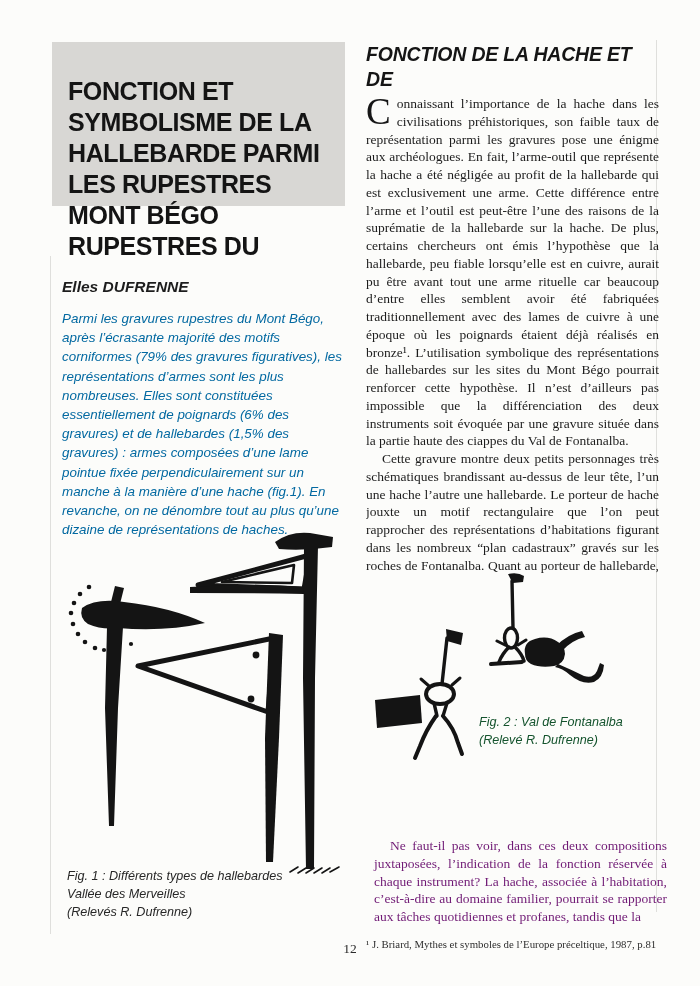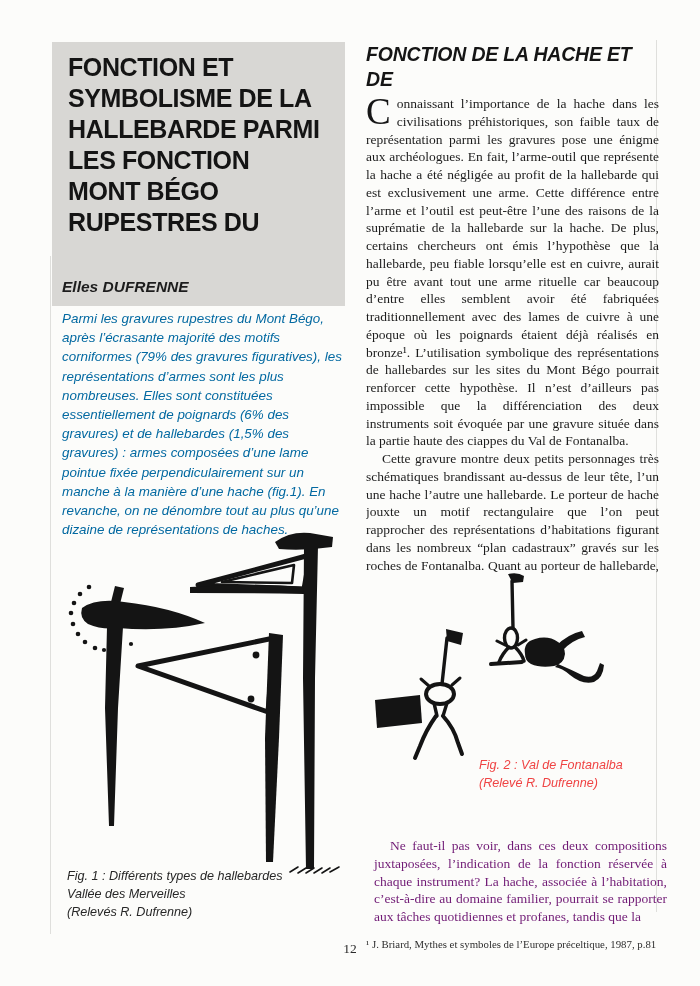--- a/index.html
+++ b/index.html
@@ -8,22 +8,22 @@
     --page-bg:#fcfcfa;
   }
   html,body{margin:0;padding:0;background:#ffffff;}
   .page{
     position:relative;width:700px;height:986px;overflow:hidden;
     background:var(--page-bg);color:var(--ink);
   }
   .abs{position:absolute;}
   
   .title-box{
-    left:52px;top:42px;width:293px;height:264px;background:var(--box-bg);
-    box-sizing:border-box;padding:10px 12px 0 16px;
+    left:52px;top:42px;width:293px;height:164px;background:var(--box-bg);
+    box-sizing:border-box;padding:34px 12px 0 16px;
   }
   .title-line{
     font:700 25px/31px "Liberation Sans",sans-serif;
     letter-spacing:-0.4px;color:#141414;white-space:nowrap;
   }
   .author{
     left:62px;top:277px;width:280px;
     font:italic 700 15.5px/19px "Liberation Sans",sans-serif;color:#1d1d1d;
   }
   .abstract{
@@ -47,22 +47,22 @@
   }
   .bodytext p{margin:0;}
   .bodytext p.indent{text-indent:16px;}
   .dropcap{
     float:left;
     font:400 37px/31px "Liberation Serif",serif;
     padding:1px 6px 0 0;color:#161616;
   }
   .fig2{left:372px;top:572px;width:290px;height:200px;}
   .fig2-caption{
-    left:479px;top:757px;width:180px;
-    font:italic 400 12.6px/17.5px "Liberation Sans",sans-serif;color:#ef4444;
+    left:479px;top:714px;width:180px;
+    font:italic 400 12.6px/17.5px "Liberation Sans",sans-serif;color:#14532d;
   }
   .para3{
     left:366px;top:829px;width:293px;
     font:400 13.5px/17.75px "Liberation Serif",serif;text-align:justify;
     text-indent:16px;color:#701a75;margin:8px;
   }
   .footnote{
     left:366px;top:898px;width:293px;
     font:400 10.8px/14px "Liberation Serif",serif;color:#2e2e2e;margin-top:39px;
   }
@@ -81,21 +81,21 @@
 
 <div class="page">
 
   <div class="abs scanline left"></div>
   <div class="abs scanline right"></div>
 
   <div class="abs title-box">
     <div class="title-line">FONCTION ET</div>
     <div class="title-line">SYMBOLISME DE LA</div>
     <div class="title-line">HALLEBARDE PARMI</div>
-    <div class="title-line">LES FONCTION</div>
+    <div class="title-line">LES RUPESTRES</div>
     <div class="title-line">MONT BÉGO</div>
     <div class="title-line">RUPESTRES DU</div>
   </div>
 
   <div class="abs author">Elles DUFRENNE</div>
 
   <div class="abs abstract">Parmi les gravures rupestres du Mont Bégo, après l’écrasante majorité des motifs corniformes (79% des gravures figuratives), les représentations d’armes sont les plus nombreuses. Elles sont constituées essentiellement de poignards (6% des gravures) et de hallebardes (1,5% des gravures) : armes composées d’une lame pointue fixée perpendiculairement sur un manche à la manière d’une hache (fig.1). En revanche, on ne dénombre tout au plus qu’une dizaine de représentations de haches.</div>
 
   <div class="abs fig1">
     <svg class="drawing" width="293" height="347" viewBox="0 0 293 347" xmlns="http://www.w3.org/2000/svg" fill="#141414" stroke="#141414">

